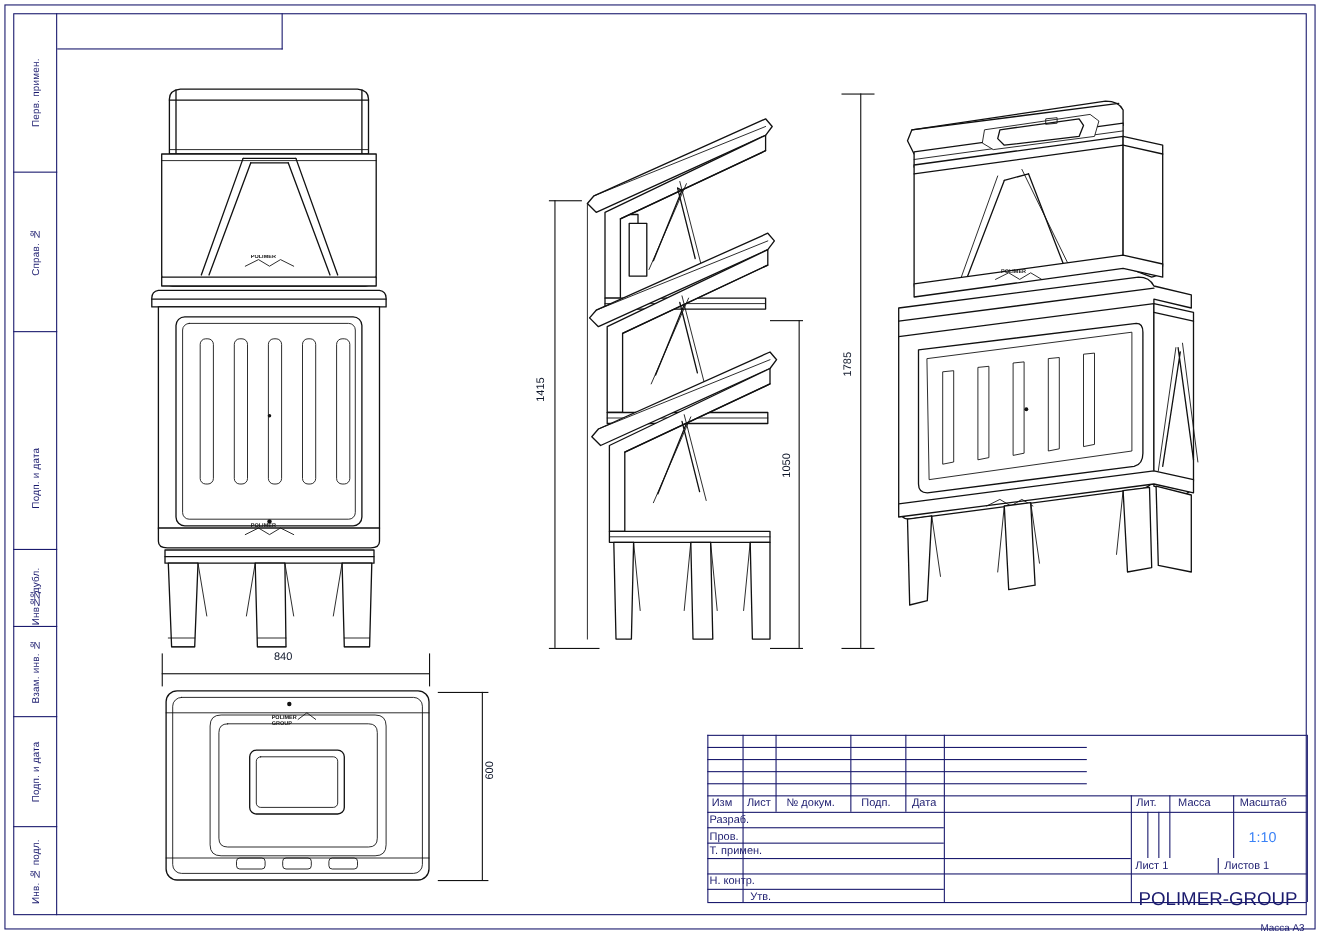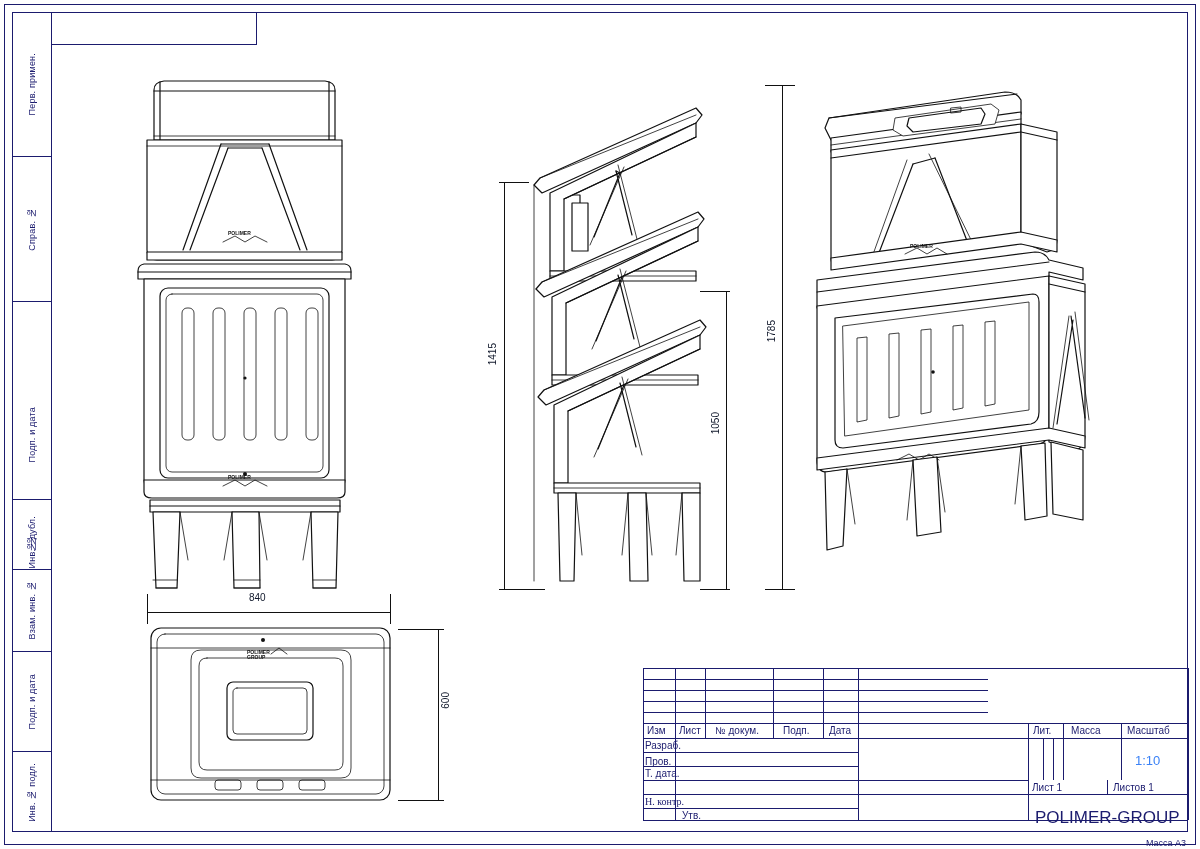--- a/index.html
+++ b/index.html
@@ -470,22 +470,22 @@
     <div class="tb-line tb-v" style="left:464px; top:112px; height:14px;"></div>
 
     <div class="tb-text" style="left:4px; top:57px;">Изм</div>
     <div class="tb-text" style="left:36px; top:57px;">Лист</div>
     <div class="tb-text" style="left:72px; top:57px;">№ докум.</div>
     <div class="tb-text" style="left:140px; top:57px;">Подп.</div>
     <div class="tb-text" style="left:186px; top:57px;">Дата</div>
 
     <div class="tb-text" style="left:2px; top:72px;">Разраб.</div>
     <div class="tb-text" style="left:2px; top:88px;">Пров.</div>
-    <div class="tb-text" style="left:2px; top:100px;">Т. дата.</div>
-    <div class="tb-text" style="left:2px; top:128px;font-family:Liberation Serif, serif;">Н. контр.</div>
+    <div class="tb-text" style="left:2px; top:100px;">Т. примен.</div>
+    <div class="tb-text" style="left:2px; top:128px;">Н. контр.</div>
     <div class="tb-text" style="left:2px; top:142px;padding-left:37px;">Утв.</div>
 
     <div class="tb-text center" style="left:390px; top:57px;">Лит.</div>
     <div class="tb-text center" style="left:428px; top:57px;">Масса</div>
     <div class="tb-text center" style="left:484px; top:57px;">Масштаб</div>
 
     <div class="tb-scale" style="left:492px; top:85px;">1:10</div>
 
     <div class="tb-text" style="left:389px; top:114px;">Лист 1</div>
     <div class="tb-text" style="left:470px; top:114px;">Листов 1</div>

